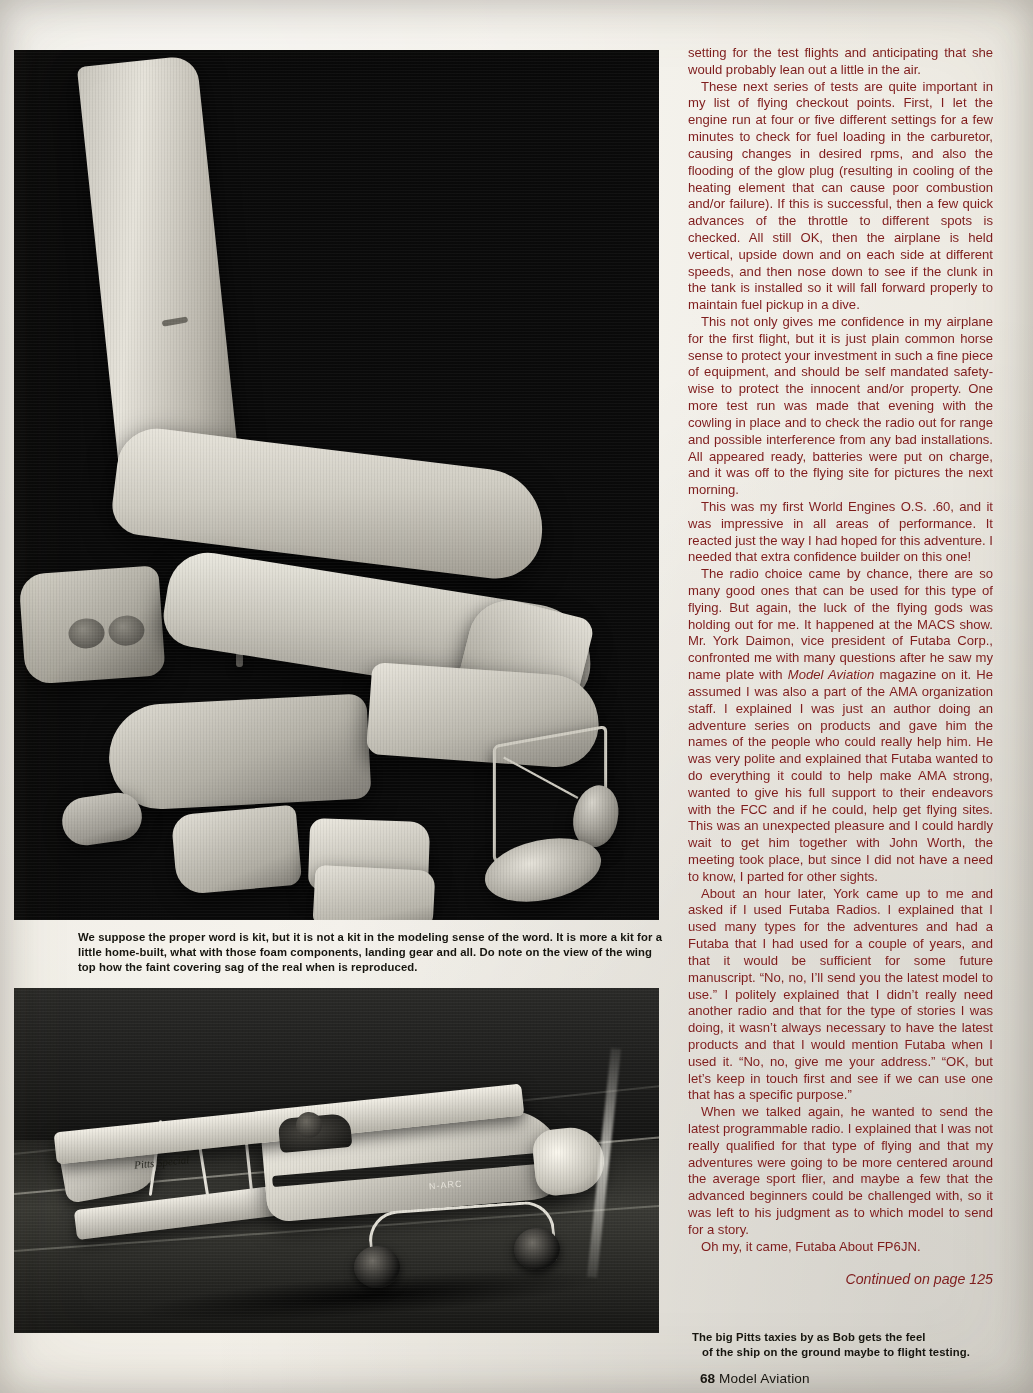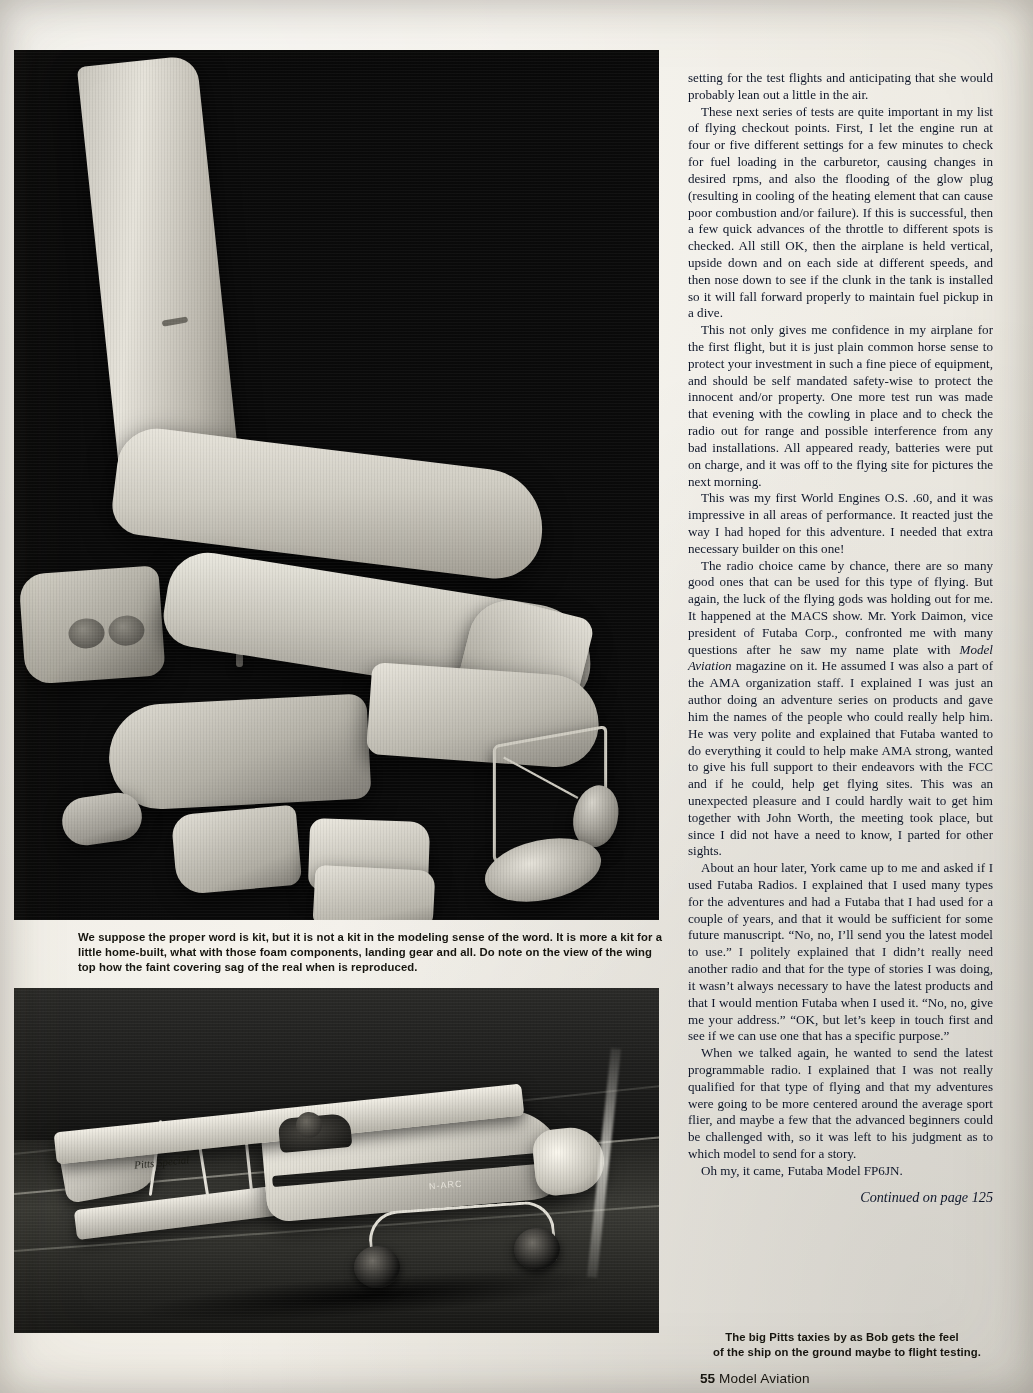--- a/index.html
+++ b/index.html
@@ -63,50 +63,50 @@
   }
   .caption-top {
     left: 78px;
     top: 930px;
     width: 585px;
   }
   .caption-bottom {
     left: 692px;
     top: 1330px;
     width: 300px;
-    text-align: center;
+    text-align: left;
   }
   .caption-bottom .ln2 { padding-left: 10px; display: block; }
 
   
   .textcol {
     position: absolute;
     left: 688px;
-    top: 70px;
+    top: 45px;
     width: 305px;
-    font-family: Liberation Serif, serif;
+    font-family: Liberation Sans, sans-serif;
     font-size: 13.1px;
     line-height: 1.285;
-    color: #0f172a;
+    color: #7f1d1d;
     text-align: justify;
     text-justify: inter-word;
     hyphens: none;
   }
   .textcol p {
     margin: 0 0 0 0;
     text-indent: 13px;
   }
   .textcol p.first { text-indent: 0; }
   .textcol em { font-style: italic; }
   .continued {
     display: block;
     text-align: right;
     font-style: italic;
     font-size: 14.2px;
-    margin-top: 8px;
+    margin-top: 14px;
     text-indent: 0;
   }
   .footer {
     position: absolute;
     left: 700px;
     top: 1371px;
     font-family: "Liberation Sans", sans-serif;
     font-size: 13.6px;
     color: #14130e;
   }
@@ -423,29 +423,29 @@
 
   <div class="caption caption-bottom">
     <span class="ln1">The big Pitts taxies by as Bob gets the feel</span>
     <span class="ln2">of the ship on the ground maybe to flight testing.</span>
   </div>
 
   <div class="textcol">
     <p class="first">setting for the test flights and anticipating that she would probably lean out a little in the air.</p>
     <p>These next series of tests are quite important in my list of flying checkout points. First, I let the engine run at four or five different settings for a few minutes to check for fuel loading in the carburetor, causing changes in desired rpms, and also the flooding of the glow plug (resulting in cooling of the heating element that can cause poor combustion and/or failure). If this is successful, then a few quick advances of the throttle to different spots is checked. All still OK, then the airplane is held vertical, upside down and on each side at different speeds, and then nose down to see if the clunk in the tank is installed so it will fall forward properly to maintain fuel pickup in a dive.</p>
     <p>This not only gives me confidence in my airplane for the first flight, but it is just plain common horse sense to protect your investment in such a fine piece of equipment, and should be self mandated safety-wise to protect the innocent and/or property. One more test run was made that evening with the cowling in place and to check the radio out for range and possible interference from any bad installations. All appeared ready, batteries were put on charge, and it was off to the flying site for pictures the next morning.</p>
-    <p>This was my first World Engines O.S. .60, and it was impressive in all areas of performance. It reacted just the way I had hoped for this adventure. I needed that extra necessary builder on this one!</p>
+    <p>This was my first World Engines O.S. .60, and it was impressive in all areas of performance. It reacted just the way I had hoped for this adventure. I needed that extra confidence builder on this one!</p>
     <p>
       <span>The radio choice came by chance, there are so many good ones that can be used for this type of flying. But again, the luck of the flying gods was holding out for me. It happened at the MACS show. Mr. York Daimon, vice president of Futaba Corp., confronted me with many questions after he saw my name plate with </span><em>Model Aviation</em><span> magazine on it. He assumed I was also a part of the AMA organization staff. I explained I was just an author doing an adventure series on products and gave him the names of the people who could really help him. He was very polite and explained that Futaba wanted to do everything it could to help make AMA strong, wanted to give his full support to their endeavors with the FCC and if he could, help get flying sites. This was an unexpected pleasure and I could hardly wait to get him together with John Worth, the meeting took place, but since I did not have a need to know, I parted for other sights.</span>
     </p>
     <p>About an hour later, York came up to me and asked if I used Futaba Radios. I explained that I used many types for the adventures and had a Futaba that I had used for a couple of years, and that it would be sufficient for some future manuscript. “No, no, I’ll send you the latest model to use.” I politely explained that I didn’t really need another radio and that for the type of stories I was doing, it wasn’t always necessary to have the latest products and that I would mention Futaba when I used it. “No, no, give me your address.” “OK, but let’s keep in touch first and see if we can use one that has a specific purpose.”</p>
     <p>When we talked again, he wanted to send the latest programmable radio. I explained that I was not really qualified for that type of flying and that my adventures were going to be more centered around the average sport flier, and maybe a few that the advanced beginners could be challenged with, so it was left to his judgment as to which model to send for a story.</p>
-    <p>Oh my, it came, Futaba Model FP6JN.</p>
+    <p>Oh my, it came, Futaba About FP6JN.</p>
     <span class="continued">Continued on page 125</span>
   </div>
 
   <div class="footer">
-    <span class="pgnum">55</span>
+    <span class="pgnum">68</span>
     <span class="mag">Model Aviation</span>
   </div>
 
   <div class="edge-shadow"></div>
 </div>
 
 </body></html>

